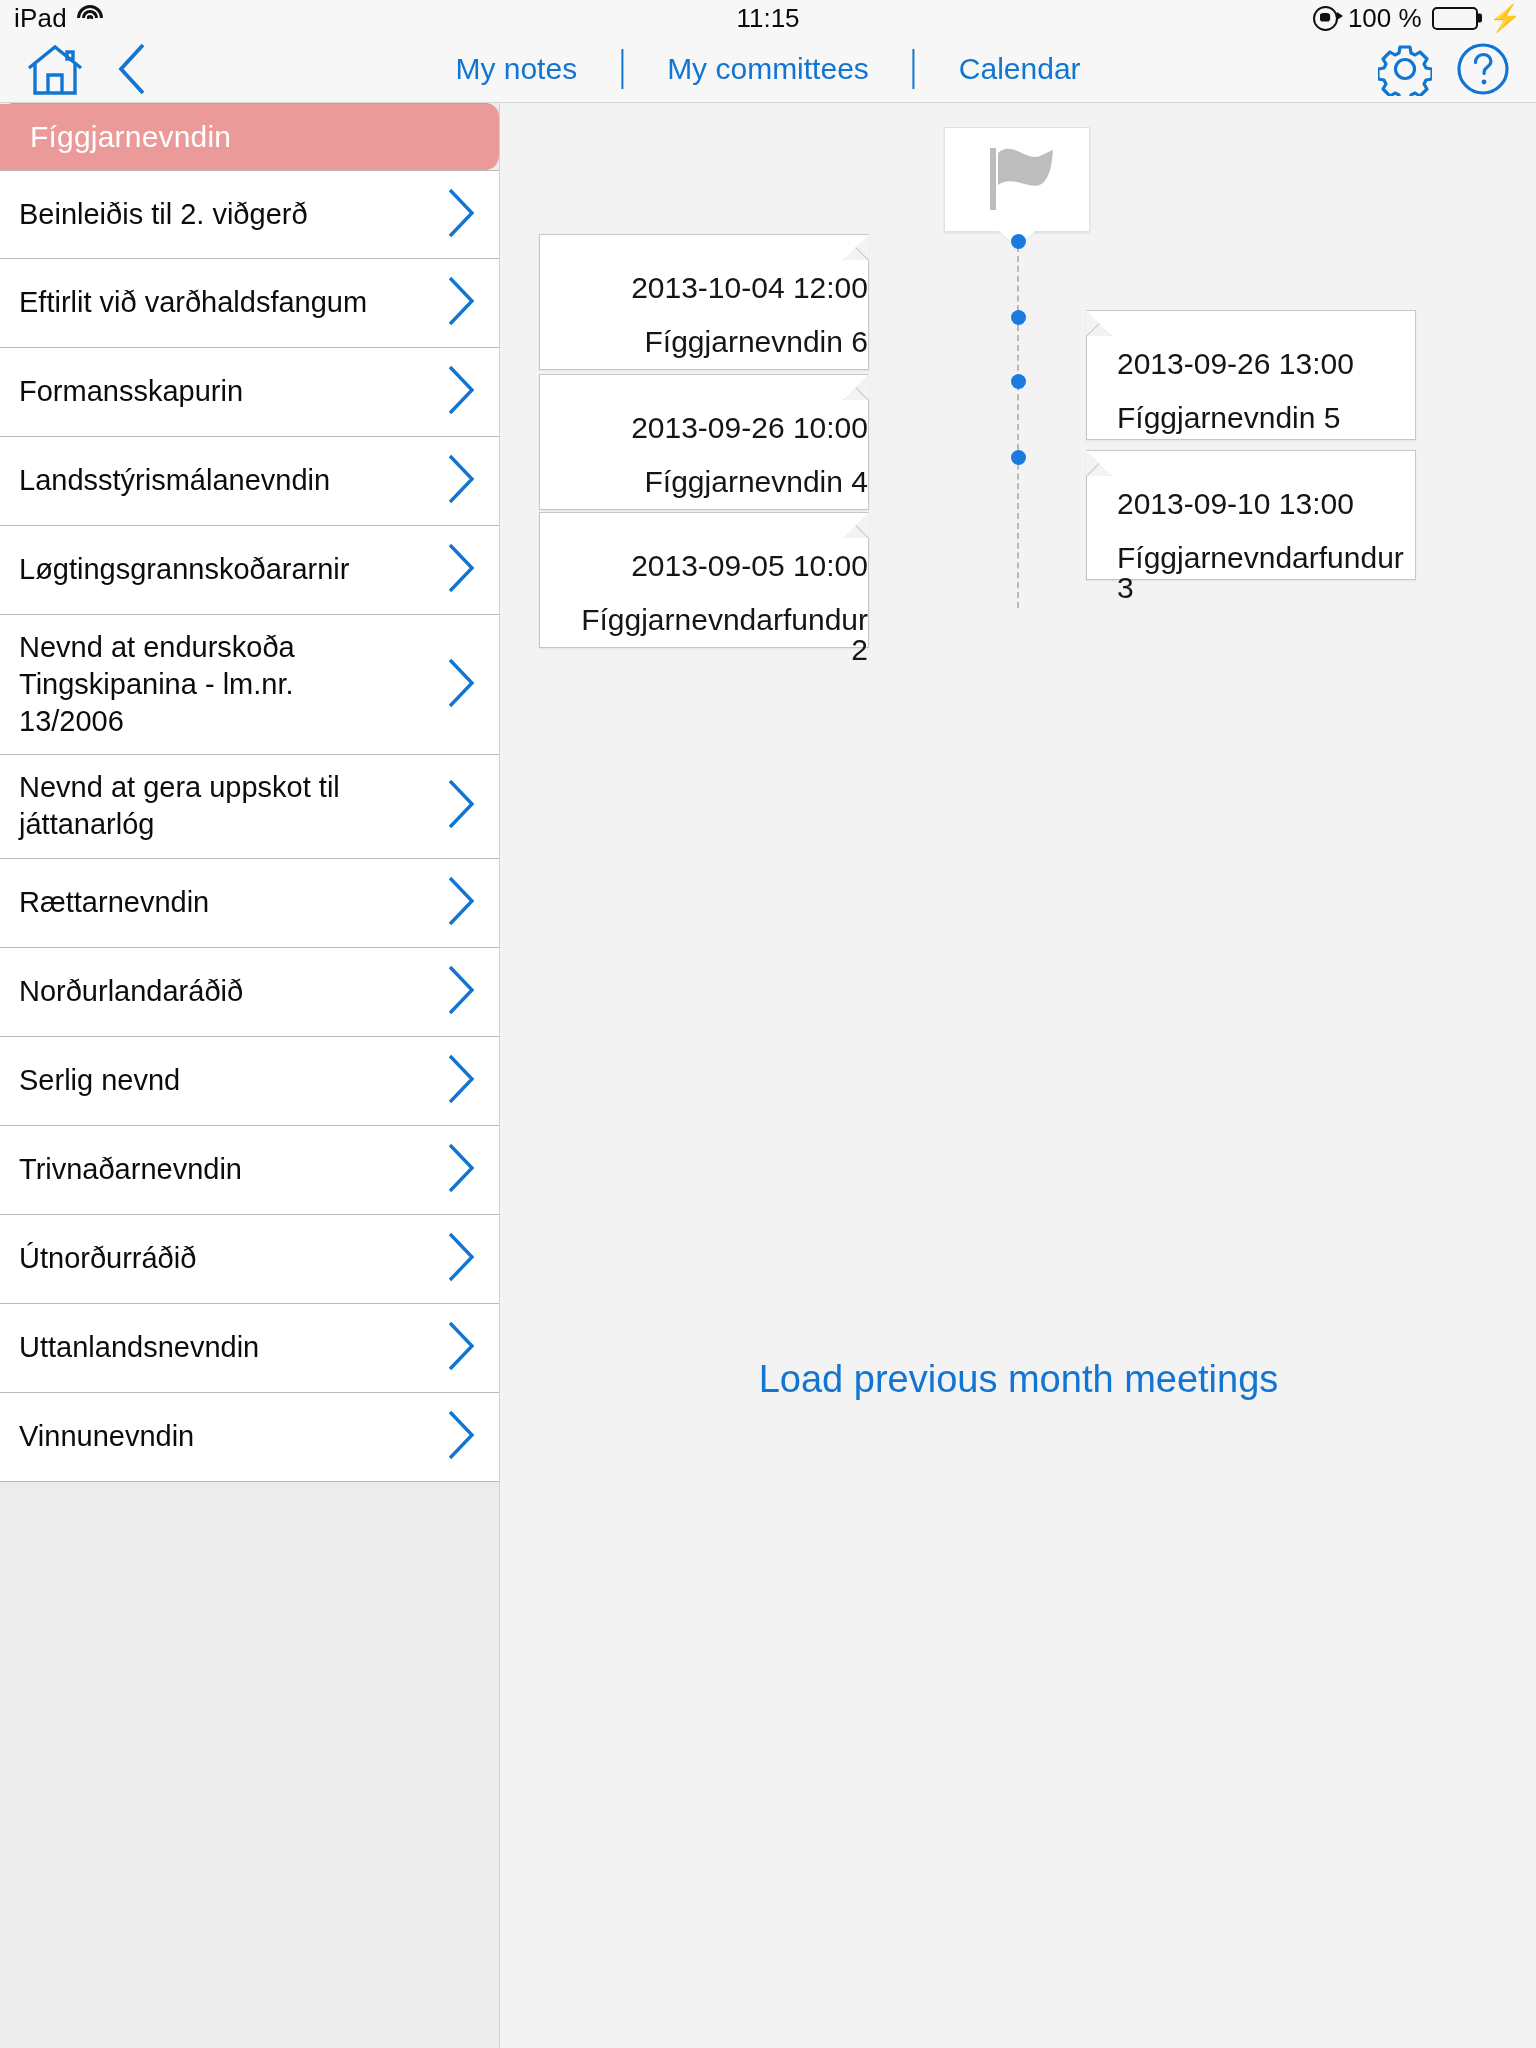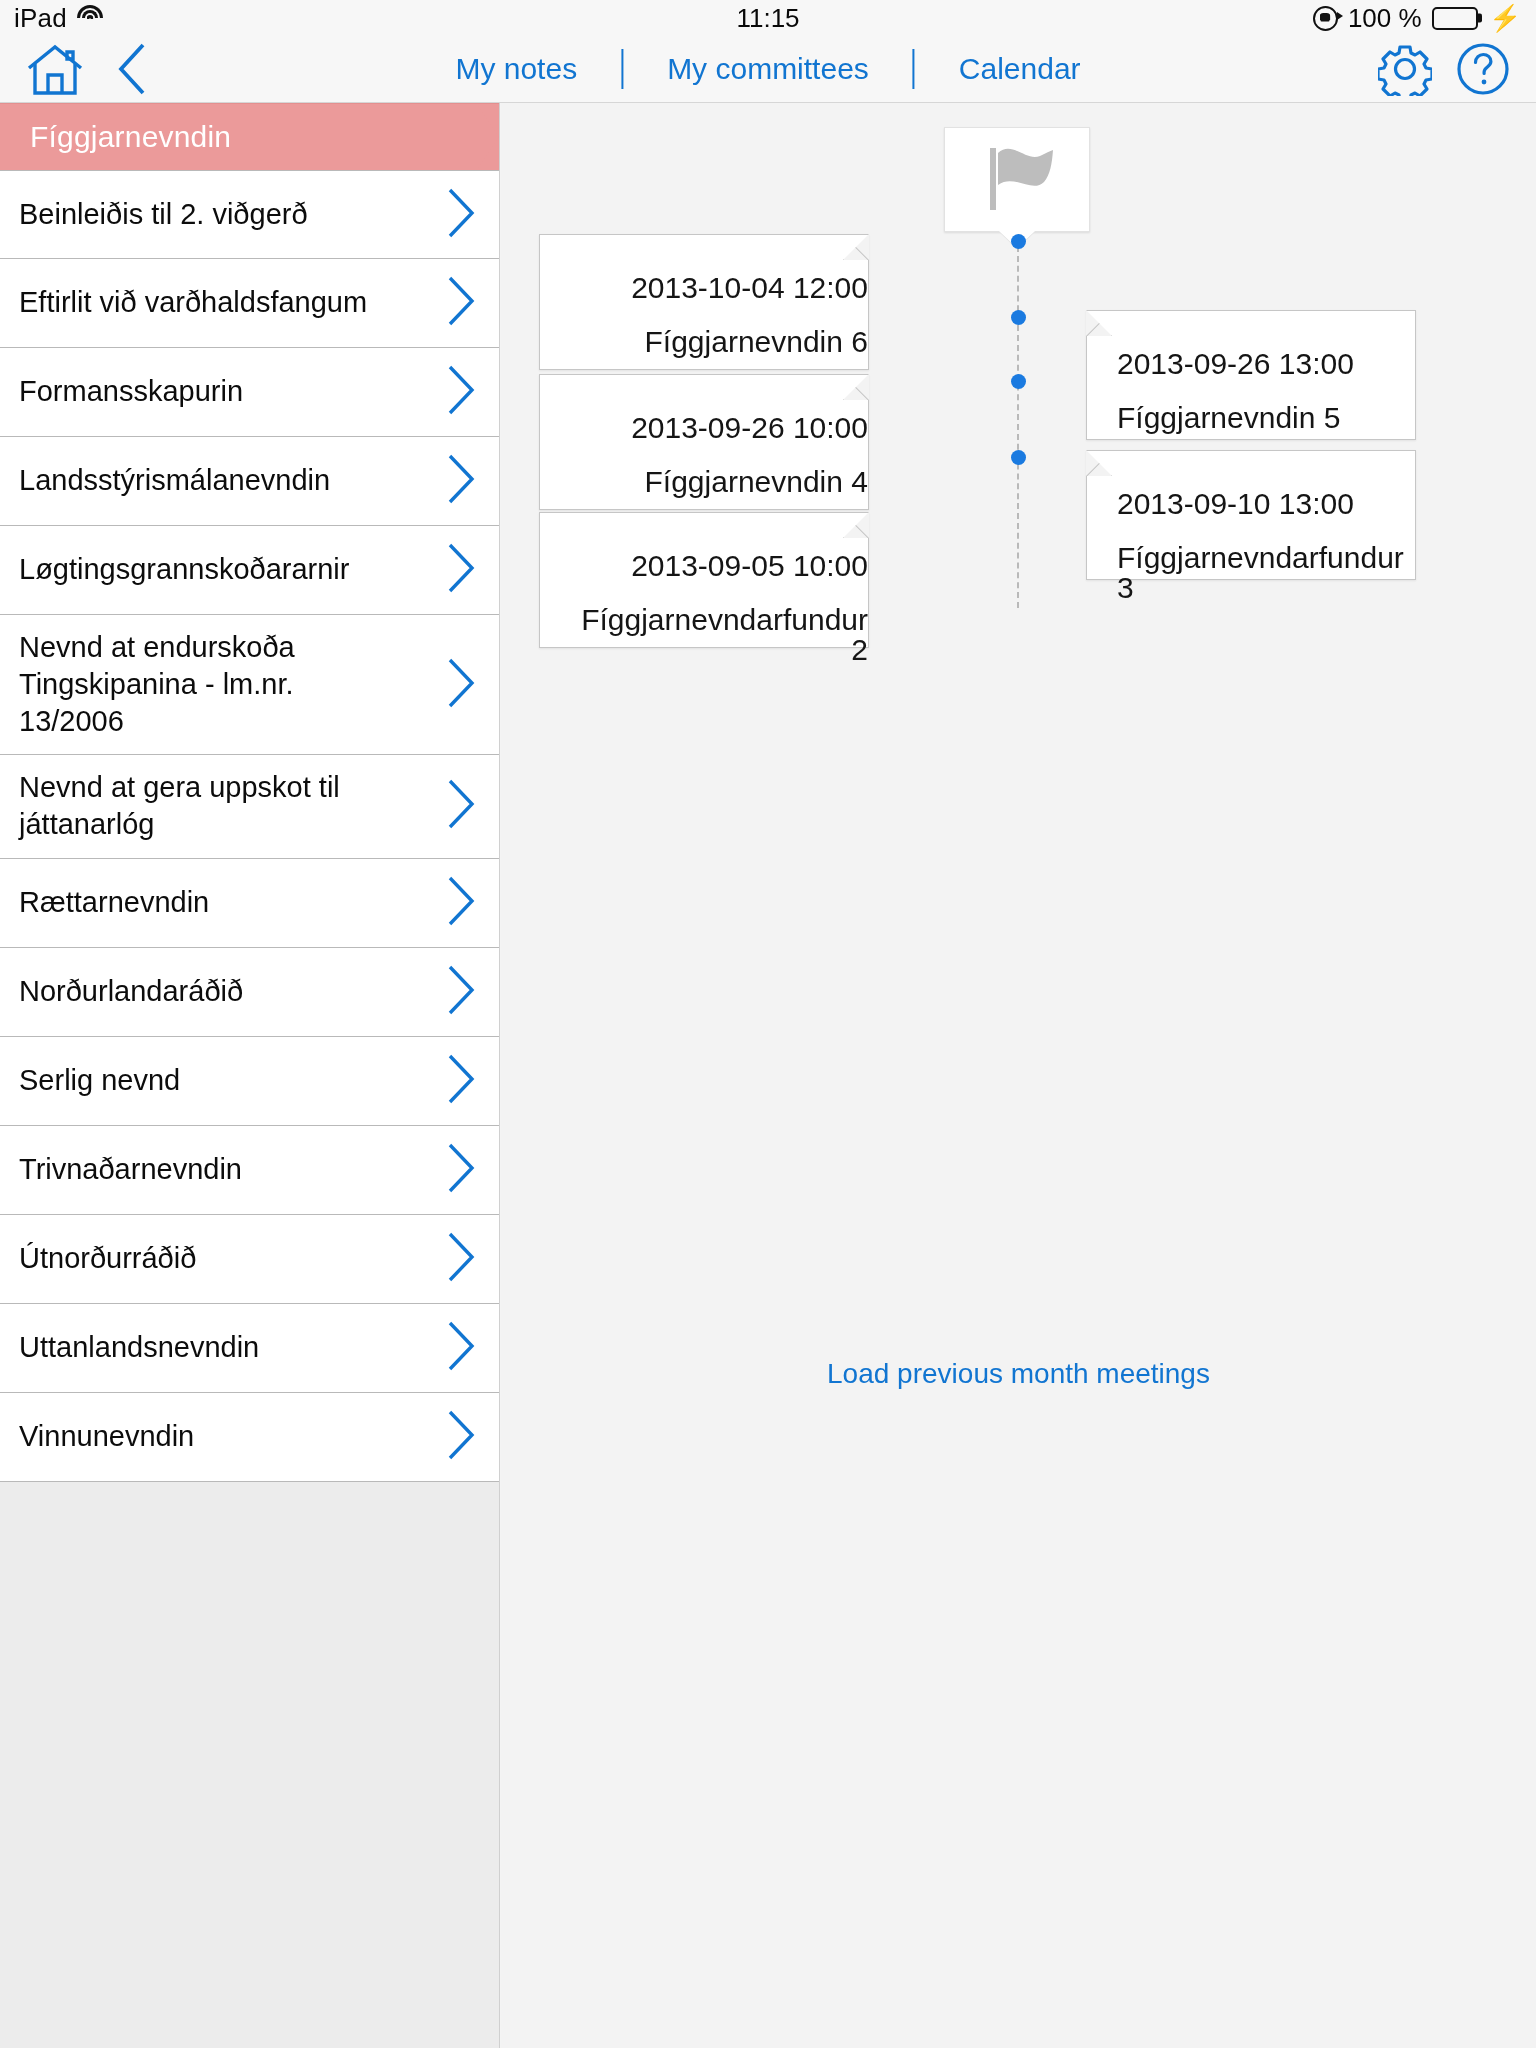--- a/index.html
+++ b/index.html
@@ -73,20 +73,21 @@
   
   .sidebar {
     position: absolute; top: 103px; left: 0; width: 500px; bottom: 0;
     background: #ececec; border-right: 1px solid #d0d0d0;
     overflow: hidden;
   }
   .committee-banner {
     position: relative; height: 67px; background: #eb9a9a;
     display: flex; align-items: center;
     border-top: 1px solid #e38f8f;
+    border-radius: 14px;
   }
   .committee-banner .banner-body {
     position:absolute; left:0; top:0; bottom:0; right: 20px; background:#eb9a9a;
   }
   .committee-banner .banner-tip {
     position: absolute; right: 0; top: 0; width: 22px; height: 100%;
     background: #eb9a9a;
     clip-path: polygon(0 0, 100% 50%, 0 100%);
   }
   .committee-banner .banner-label {
@@ -161,21 +162,21 @@
     position: absolute; top: -1px; left: -1px; width: 26px; height: 26px;
     background: #f3f3f3; border-right: 1px solid #c6c6c6;
     clip-path: polygon(0 0, 100% 100%, 0 100%);
   }
   .notch-tl::after {
     content:''; position:absolute; right:-1px; top:0; width: 37px; height:1px;
     background:#c6c6c6; transform-origin: right top; transform: rotate(-45deg);
   }
   .load-more {
     position: absolute; left: 0; right: 0; top: 1255px; text-align: center;
-    font-size: 28px; color: #1175d1; background: none; border: none;
+    font-size: 38px; color: #1175d1; background: none; border: none;
     cursor: pointer; font-family: "Liberation Sans", sans-serif;
   }
 </style>
 </head>
 <body>
 
 <div id="app">
 
   <div class="statusbar">
     <div class="sb-left">

